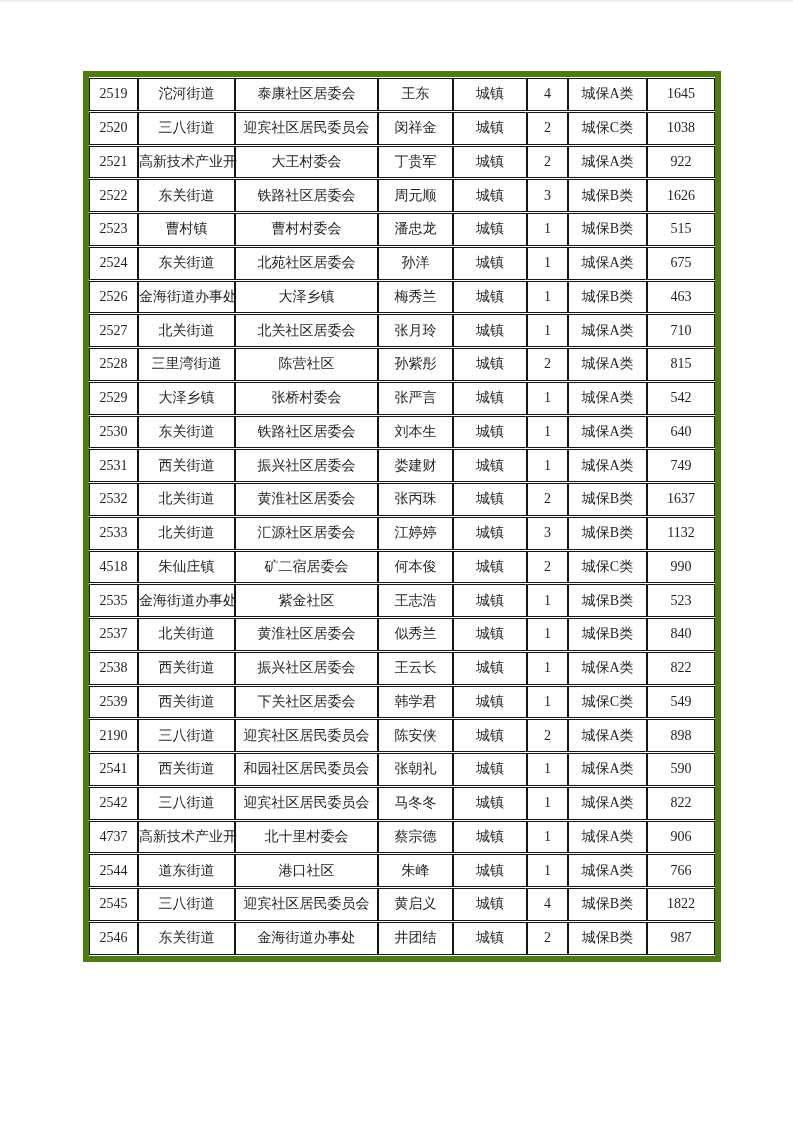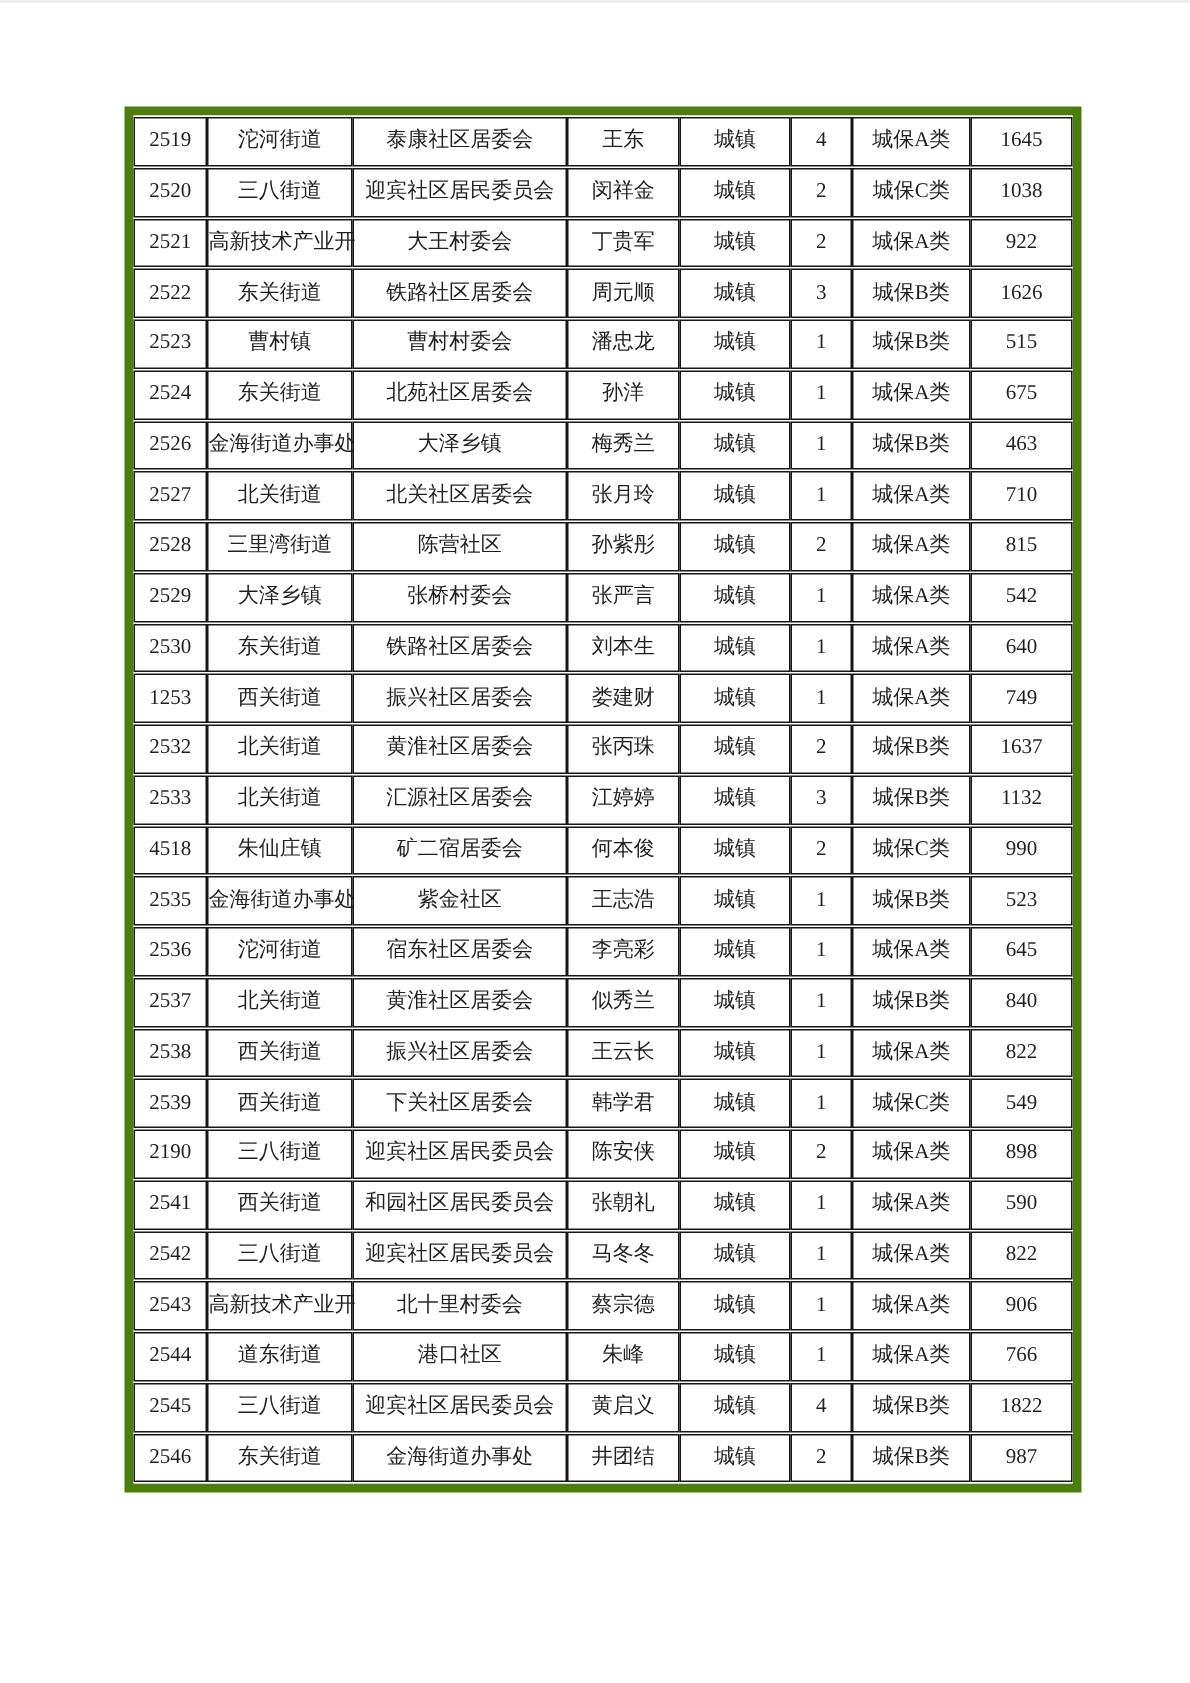--- a/index.html
+++ b/index.html
@@ -181,21 +181,21 @@
             <td>2530</td>
             <td>东关街道</td>
             <td>铁路社区居委会</td>
             <td>刘本生</td>
             <td>城镇</td>
             <td>1</td>
             <td>城保A类</td>
             <td>640</td>
           </tr>
           <tr>
-            <td>1253</td>
+            <td>2531</td>
             <td>西关街道</td>
             <td>振兴社区居委会</td>
             <td>娄建财</td>
             <td>城镇</td>
             <td>1</td>
             <td>城保A类</td>
             <td>749</td>
           </tr>
           <tr>
             <td>2532</td>
@@ -231,30 +231,20 @@
             <td>2535</td>
             <td>金海街道办事处</td>
             <td>紫金社区</td>
             <td>王志浩</td>
             <td>城镇</td>
             <td>1</td>
             <td>城保B类</td>
             <td>523</td>
           </tr>
           <tr>
-            <td>2536</td>
-            <td>沱河街道</td>
-            <td>宿东社区居委会</td>
-            <td>李亮彩</td>
-            <td>城镇</td>
-            <td>1</td>
-            <td>城保A类</td>
-            <td>645</td>
-          </tr>
-          <tr>
             <td>2537</td>
             <td>北关街道</td>
             <td>黄淮社区居委会</td>
             <td>似秀兰</td>
             <td>城镇</td>
             <td>1</td>
             <td>城保B类</td>
             <td>840</td>
           </tr>
           <tr>
@@ -301,21 +291,21 @@
             <td>2542</td>
             <td>三八街道</td>
             <td>迎宾社区居民委员会</td>
             <td>马冬冬</td>
             <td>城镇</td>
             <td>1</td>
             <td>城保A类</td>
             <td>822</td>
           </tr>
           <tr>
-            <td>2543</td>
+            <td>4737</td>
             <td>高新技术产业开</td>
             <td>北十里村委会</td>
             <td>蔡宗德</td>
             <td>城镇</td>
             <td>1</td>
             <td>城保A类</td>
             <td>906</td>
           </tr>
           <tr>
             <td>2544</td>

